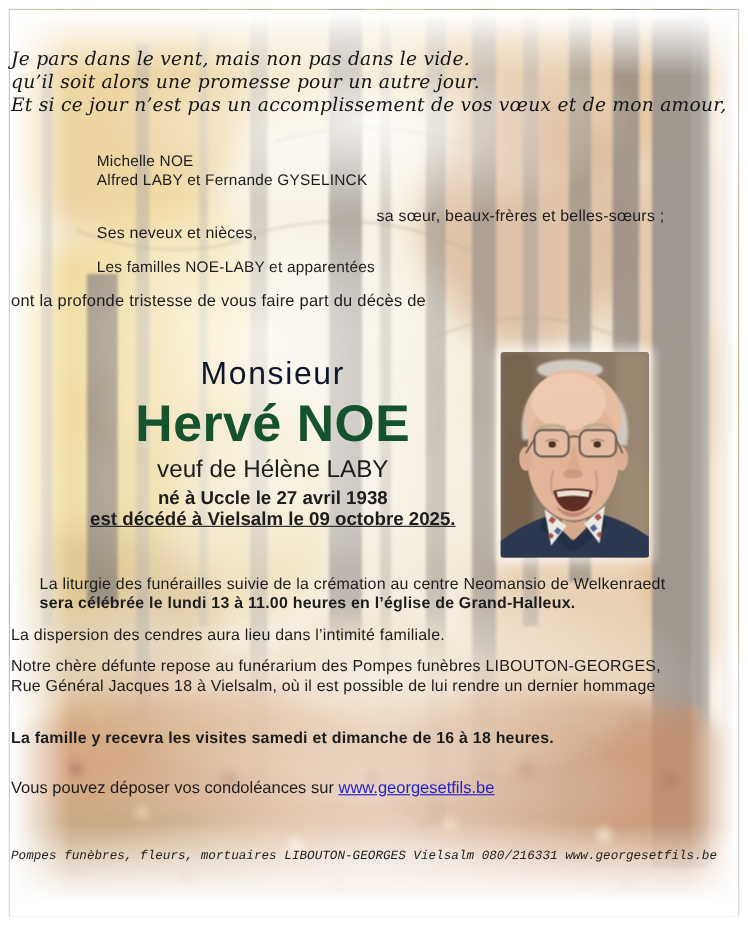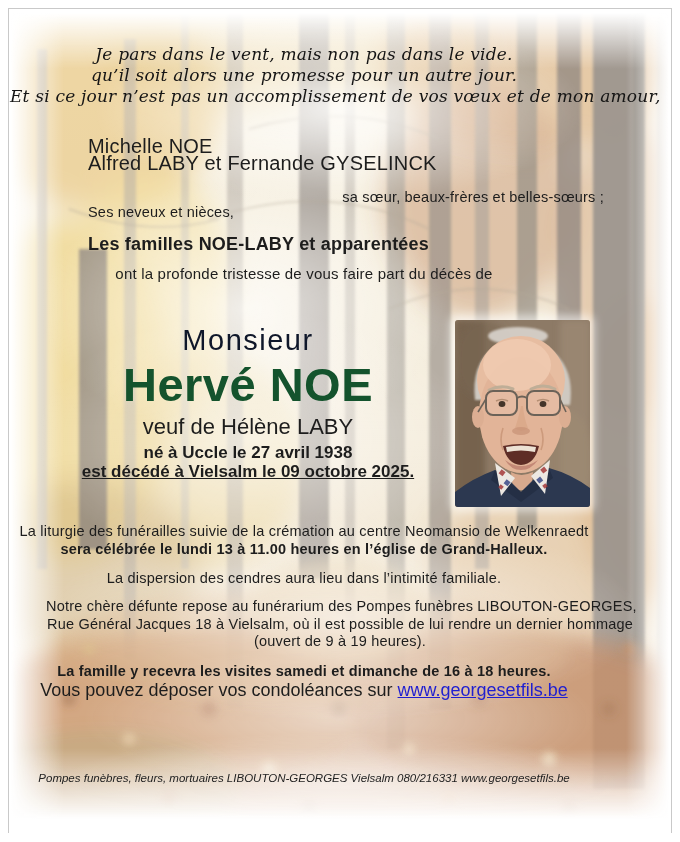--- a/index.html
+++ b/index.html
@@ -25,47 +25,47 @@
       radial-gradient(ellipse 380px 130px at 335px 610px, rgba(255,255,255,.68), rgba(255,255,255,0) 78%),
       radial-gradient(ellipse 320px 90px at 330px 710px, rgba(255,255,255,.55), rgba(255,255,255,0) 80%),
       radial-gradient(ellipse 330px 60px at 330px 775px, rgba(255,255,255,.55), rgba(255,255,255,0) 85%),
       linear-gradient(to right, #fff 2px, rgba(255,255,255,0) 55px),
       linear-gradient(to left, #fff 2px, rgba(255,255,255,0) 45px),
       linear-gradient(to bottom, #fff 4px, rgba(255,255,255,0) 60px),
       linear-gradient(to top, #fff 14px, rgba(255,255,255,0) 85px),
       linear-gradient(rgba(255,255,255,.30), rgba(255,255,255,.30));
   }
   .txt{position:absolute;white-space:nowrap;}
-  .center-full{left:10px;width:588px;text-align:center;}
+  .center-full{left:10px;width:588px;text-align:left;}
   .center-col{left:18px;width:460px;text-align:center;}
   .quote{
     top:44px;font-family:"DejaVu Serif","Liberation Serif",serif;
     font-style:italic;font-size:17px;line-height:21px;color:#151515;
     letter-spacing:.2px;
   }
-  .names{left:88px;top:138px;font-size:20px;line-height:17px;letter-spacing:.2px;}
+  .names{left:88px;top:138px;font-size:14px;line-height:17px;letter-spacing:.2px;}
   .relation{right:76px;top:189px;font-size:14.5px;font-weight:normal;letter-spacing:.2px;}
   .nieces{left:88px;top:204px;font-size:14.5px;letter-spacing:.2px;}
-  .families{left:88px;top:234px;font-size:18px;letter-spacing:.2px;font-weight:bold;}
+  .families{left:88px;top:234px;font-size:14px;letter-spacing:.2px;}
   .announce{top:265px;font-size:15px;letter-spacing:.2px;}
   .civility{top:324px;font-size:29px;letter-spacing:1.5px;color:#0f172a;}
   .deceased-name{top:357px;font-size:47px;font-weight:bold;letter-spacing:.5px;color:#14532d;}
   .spouse{top:414px;font-size:22px;font-weight:normal;}
   .birth{top:443px;font-size:17px;font-weight:bold;}
   .death{top:462px;font-size:17px;font-weight:bold;text-decoration:underline;}
   .para{font-size:14.5px;line-height:17.5px;letter-spacing:.2px;}
-  .liturgy{top:523px;}
+  .liturgy{top:523px;padding-left:26px;}
   .bold-line{font-weight:bold;}
   .dispersion{top:570px;font-weight:normal;}
-  .repose{top:598px;margin-left:36px;}
+  .repose{top:598px;}
   .visits{top:663px;font-weight:bold;}
-  .condolences{top:680px;font-size:18px;}
+  .condolences{top:708px;font-size:15px;}
   .condolences a{color:#1f1fd0;text-decoration:underline;}
   .footer-line{
-    top:772px;font-family:Liberation Sans, sans-serif;
+    top:772px;font-family:Liberation Mono, monospace;
     font-style:italic;font-size:11.5px;color:#222;
   }
   .photo{
     position:absolute;left:455px;top:320px;width:135px;height:187px;
     border-radius:3px;overflow:hidden;
     box-shadow:0 0 9px 5px rgba(255,255,255,.55);
   }
   .photo svg{display:block;}
 </style>
 </head>
@@ -267,21 +267,20 @@
 </div>
 
 <div class="txt center-full para liturgy">
   <div>La liturgie des funérailles suivie de la crémation au centre Neomansio de Welkenraedt</div>
   <div class="bold-line">sera célébrée le lundi 13 à 11.00 heures en l’église de Grand-Halleux.</div>
 </div>
 <div class="txt center-full para dispersion">La dispersion des cendres aura lieu dans l’intimité familiale.</div>
 <div class="txt center-full para repose">
   <div>Notre chère défunte repose au funérarium des Pompes funèbres LIBOUTON-GEORGES,</div>
   <div>Rue Général Jacques 18 à Vielsalm, où il est possible de lui rendre un dernier hommage</div>
-  <div>(ouvert de 9 à 19 heures).</div>
 </div>
 <div class="txt center-full para visits">La famille y recevra les visites samedi et dimanche de 16 à 18 heures.</div>
 
 <div class="txt center-full condolences">
   <span>Vous pouvez déposer vos condoléances sur </span><a href="#">www.georgesetfils.be</a>
 </div>
 
 <div class="txt center-full footer-line">Pompes funèbres, fleurs, mortuaires LIBOUTON-GEORGES Vielsalm 080/216331 www.georgesetfils.be</div>
 
 </body></html>

